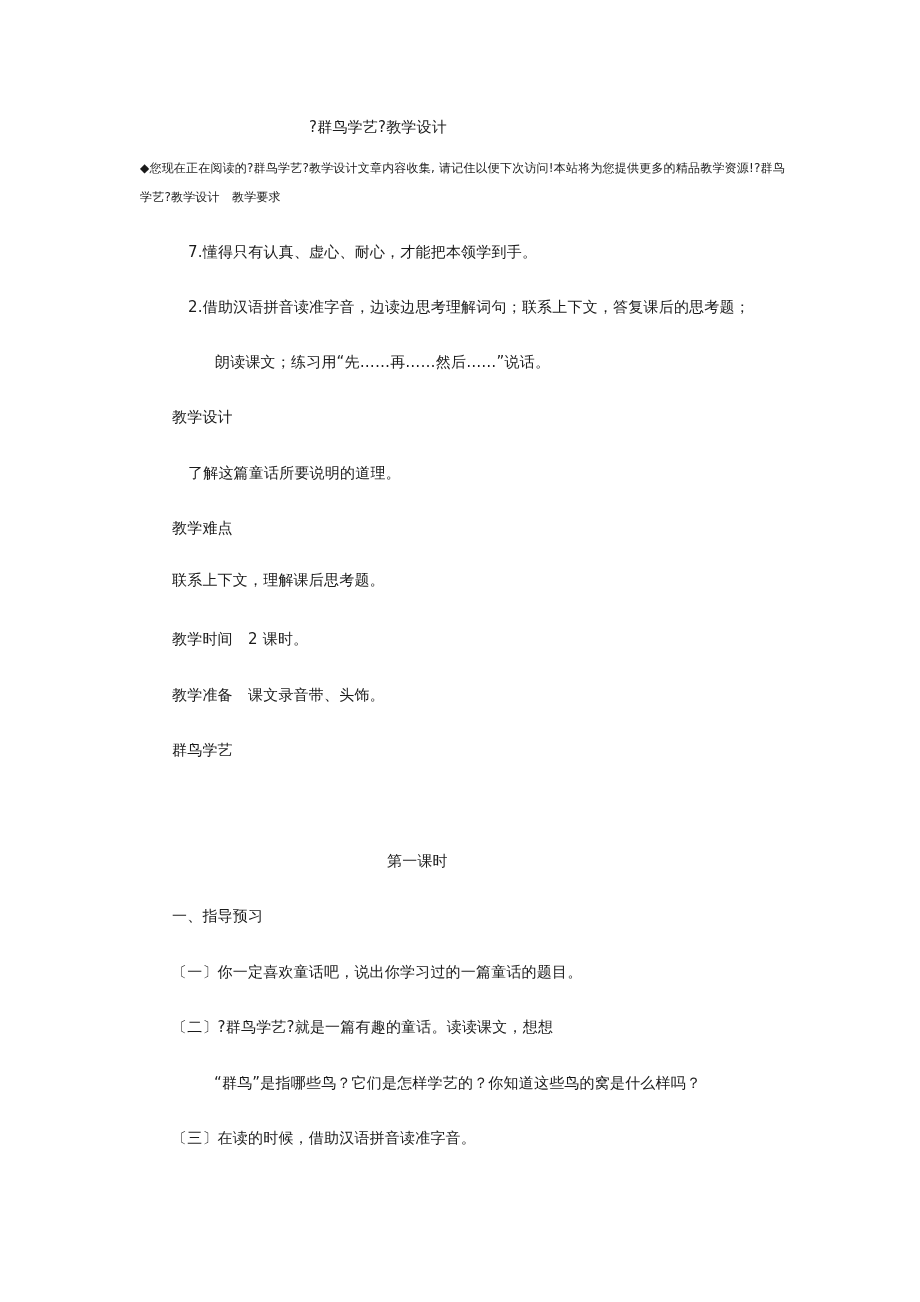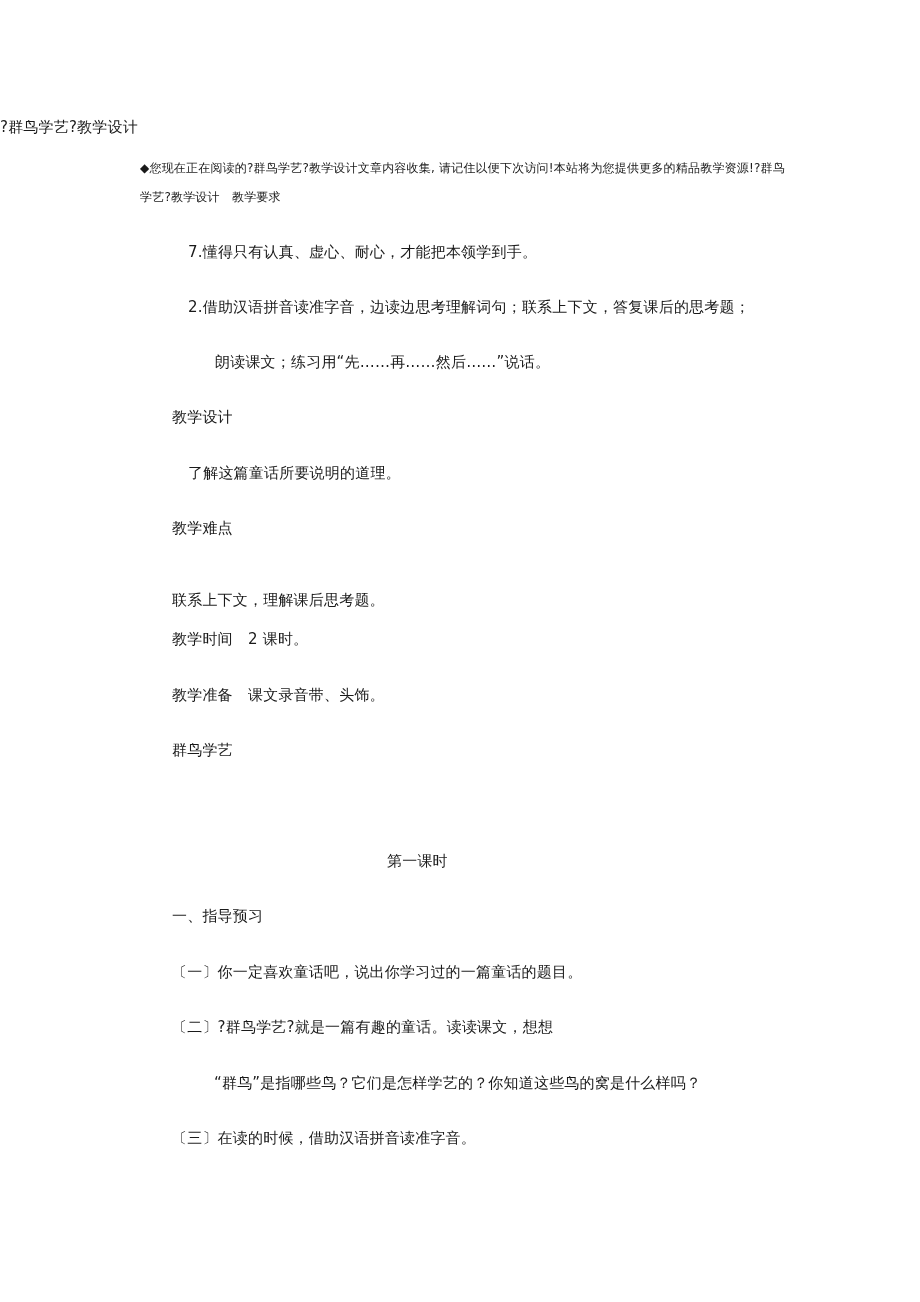--- a/index.html
+++ b/index.html
@@ -8,40 +8,40 @@
     font-family: "DejaVu Sans", "Liberation Sans", sans-serif;
     color: #1a1a1a;
   }
   .line {
     position: absolute;
     font-size: 15px;
     line-height: 20px;
     white-space: nowrap;
     letter-spacing: 0.2px;
   }
-  .title { left: 0; width: 732px; }
+  .title { left: 12px; width: 732px; text-align: center; }
   .intro { left: 140px; width: 650px; white-space: normal; line-height: 29px; font-size: 12px; }
 </style>
 </head>
 <body>
 
 <div>
   <div class="line title" style="top:117px;">?群鸟学艺?教学设计</div>
 
   <div class="line intro" style="top:154px;">◆您现在正在阅读的?群鸟学艺?教学设计文章内容收集, 请记住以便下次访问!本站将为您提供更多的精品教学资源!?群鸟学艺?教学设计　教学要求</div>
 
   <div class="line" style="left:188px; top:242px;">7.懂得只有认真、虚心、耐心，才能把本领学到手。</div>
   <div class="line" style="left:188px; top:297px;">2.借助汉语拼音读准字音，边读边思考理解词句；联系上下文，答复课后的思考题；</div>
   <div class="line" style="left:206px; top:352px;margin-left:9px;">朗读课文；练习用“先……再……然后……”说话。</div>
 
   <div class="line" style="left:172px; top:407px;">教学设计</div>
   <div class="line" style="left:188px; top:463px;">了解这篇童话所要说明的道理。</div>
 
   <div class="line" style="left:172px; top:518px;">教学难点</div>
-  <div class="line" style="left:172px; top:590px;">联系上下文，理解课后思考题。</div>
+  <div class="line" style="left:172px; top:572px;font-family:Liberation Mono, monospace;">联系上下文，理解课后思考题。</div>
 
   <div class="line" style="left:172px; top:629px;">教学时间　2 课时。</div>
   <div class="line" style="left:172px; top:685px;">教学准备　课文录音带、头饰。</div>
   <div class="line" style="left:172px; top:740px;">群鸟学艺</div>
 
   <div class="line" style="left:387px; top:851px;">第一课时</div>
 
   <div class="line" style="left:172px; top:906px;">一、指导预习</div>
   <div class="line" style="left:172px; top:962px;">〔一〕你一定喜欢童话吧，说出你学习过的一篇童话的题目。</div>
   <div class="line" style="left:172px; top:1017px;">〔二〕?群鸟学艺?就是一篇有趣的童话。读读课文，想想</div>

